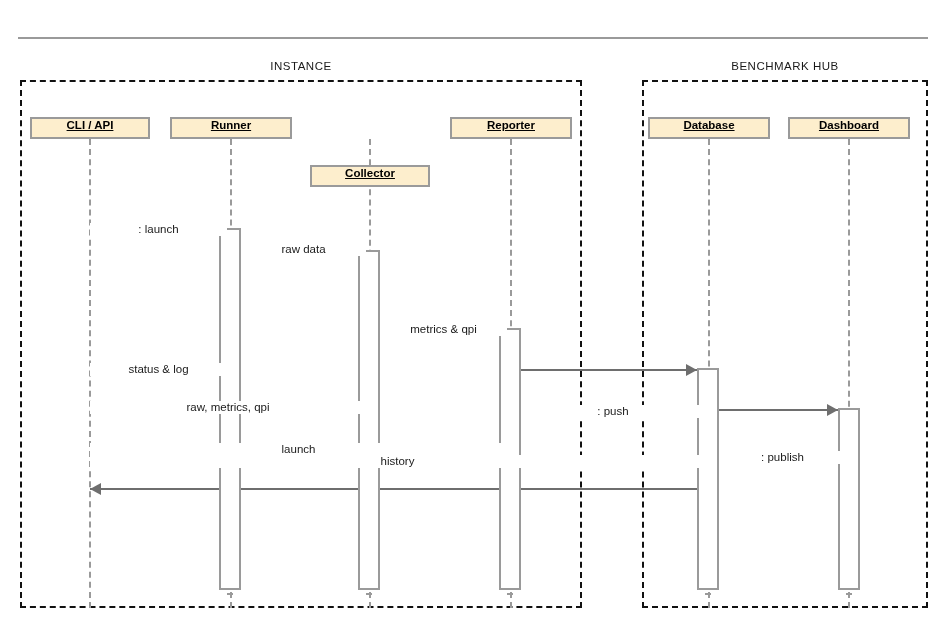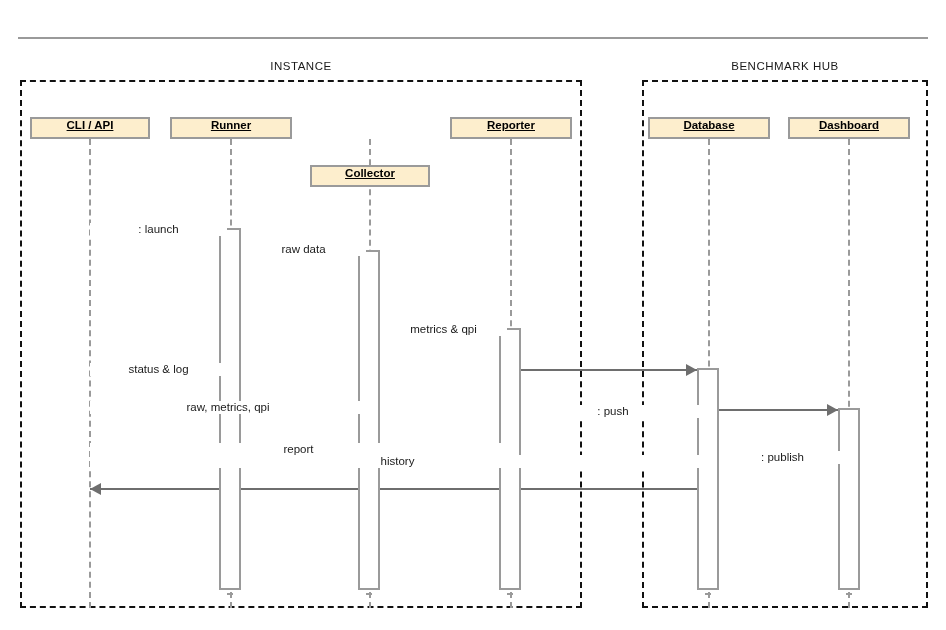--- a/index.html
+++ b/index.html
@@ -186,17 +186,17 @@
       <div class="act-tick" style="left: 846px; top: 593px; width: 6px;"></div>
     </div>
   <div id="labels-layer">
       <div class="msg-label" style="top: 223px; left: 90px; width: 129px;">: launch</div>
       <div class="msg-label" style="top: 243px; left: 241px; width: 117px;">raw data</div>
       <div class="msg-label" style="top: 323px; left: 380px; width: 119px;">metrics &amp; qpi</div>
       <div class="msg-label" style="top: 363px; left: 90px; width: 129px;">status &amp; log</div>
       <div class="msg-label" style="top: 363px; left: 521px; width: 176px; margin-top: 42px;">: push</div>
       <div class="msg-label" style="top: 401px; left: 90px; width: 268px;">raw, metrics, qpi</div>
       <div class="msg-label" style="top: 403px; left: 719px; width: 119px; margin-top: 48px;">: publish</div>
-      <div class="msg-label" style="top: 443px; left: 90px; width: 409px;">report</div>
+      <div class="msg-label" style="top: 443px; left: 90px; width: 409px;">launch</div>
       <div class="msg-label" style="top: 455px; left: 90px; width: 607px;">history</div>
     </div>
 
 </div>
 
 </body></html>

